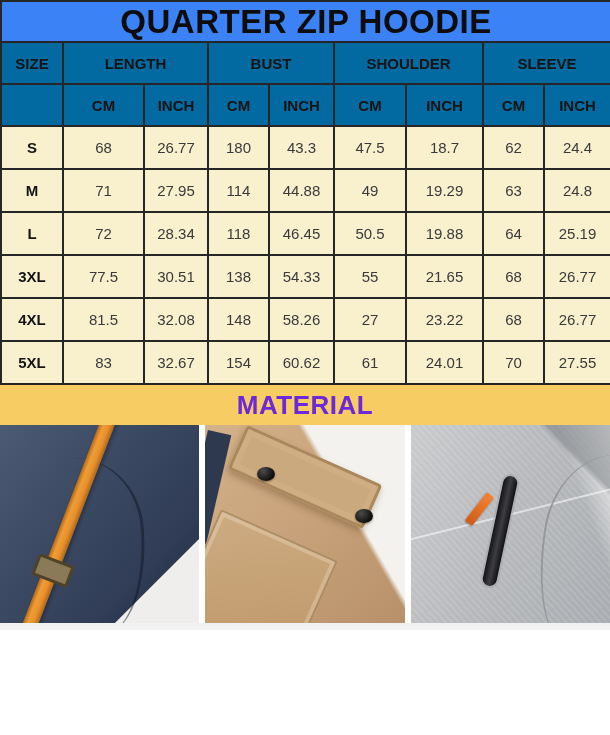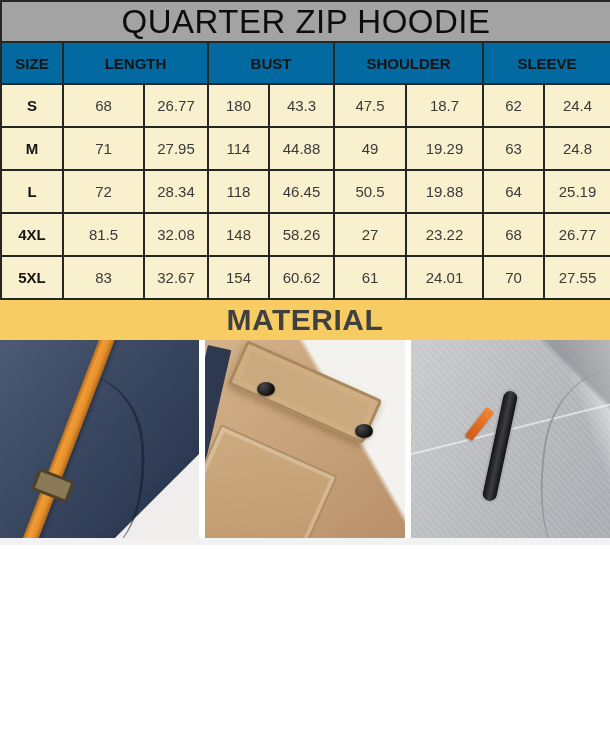--- a/index.html
+++ b/index.html
@@ -10,35 +10,35 @@
   }
   
   table.size-chart{
     width:610px;border-collapse:collapse;table-layout:fixed;
   }
   table.size-chart th,table.size-chart td{
     border:2px solid #262626;text-align:center;vertical-align:middle;
     padding:0;overflow:hidden;
   }
   .title-cell{
-    background:#a3a3a3;height:39px;
-    font-size:33px;font-weight:normal;color:#0d0d0d;letter-spacing:.5px;
+    background:#3b82f6;height:39px;
+    font-size:33px;font-weight:bold;color:#0d0d0d;letter-spacing:.5px;
   }
   .group-cell,.unit-cell,.blank-cell{
     background:#0369a1;color:#141414;font-weight:bold;font-size:15px;
   }
   .group-cell{height:40px;}
   .unit-cell,.blank-cell{height:40px;}
   td.measure{background:#F9F0CE;color:#3a3a3a;font-size:15px;height:41px;}
   td.size-col{background:#F9F0CE;color:#141414;font-weight:bold;font-size:15px;}
   
   .material-bar{
     height:40px;background:#F7CD63;display:flex;align-items:center;justify-content:center;
   }
-  .material-bar span{font-size:30px;font-weight:bold;color:#404040;letter-spacing:.5px;}
+  .material-bar span{font-size:26px;font-weight:bold;color:#6d28d9;letter-spacing:.5px;}
   
   .photos{display:flex;gap:6px;height:198px;background:#fff;}
   .photo{position:relative;flex:1;overflow:hidden;}
   
   .photo-navy{background:linear-gradient(128deg,#4d5a73 0%,#3c4962 40%,#303c55 75%,#2b374f 100%);}
   .photo-navy .corner-light{
     position:absolute;width:150px;height:150px;right:-86px;bottom:-86px;
     transform:rotate(45deg);background:#efeeec;box-shadow:-4px -4px 8px rgba(40,50,70,.25);
   }
   .pocket-seam{
@@ -135,20 +135,31 @@
       <tr>
         <th class="title-cell" colspan="9">QUARTER ZIP HOODIE</th>
       </tr>
       <tr>
         <th class="group-cell">SIZE</th>
         <th class="group-cell" colspan="2">LENGTH</th>
         <th class="group-cell" colspan="2">BUST</th>
         <th class="group-cell" colspan="2">SHOULDER</th>
         <th class="group-cell" colspan="2">SLEEVE</th>
       </tr>
+      <tr>
+        <th class="blank-cell"></th>
+        <th class="unit-cell">CM</th>
+        <th class="unit-cell">INCH</th>
+        <th class="unit-cell">CM</th>
+        <th class="unit-cell">INCH</th>
+        <th class="unit-cell">CM</th>
+        <th class="unit-cell">INCH</th>
+        <th class="unit-cell">CM</th>
+        <th class="unit-cell">INCH</th>
+      </tr>
     </thead>
     <tbody>
         <tr>
           <td class="size-col">S</td>
           <td class="measure">68</td>
           <td class="measure">26.77</td>
           <td class="measure">180</td>
           <td class="measure">43.3</td>
           <td class="measure">47.5</td>
           <td class="measure">18.7</td>
@@ -171,20 +182,31 @@
           <td class="measure">72</td>
           <td class="measure">28.34</td>
           <td class="measure">118</td>
           <td class="measure">46.45</td>
           <td class="measure">50.5</td>
           <td class="measure">19.88</td>
           <td class="measure">64</td>
           <td class="measure">25.19</td>
         </tr>
         <tr>
+          <td class="size-col">3XL</td>
+          <td class="measure">77.5</td>
+          <td class="measure">30.51</td>
+          <td class="measure">138</td>
+          <td class="measure">54.33</td>
+          <td class="measure">55</td>
+          <td class="measure">21.65</td>
+          <td class="measure">68</td>
+          <td class="measure">26.77</td>
+        </tr>
+        <tr>
           <td class="size-col">4XL</td>
           <td class="measure">81.5</td>
           <td class="measure">32.08</td>
           <td class="measure">148</td>
           <td class="measure">58.26</td>
           <td class="measure">27</td>
           <td class="measure">23.22</td>
           <td class="measure">68</td>
           <td class="measure">26.77</td>
         </tr>

